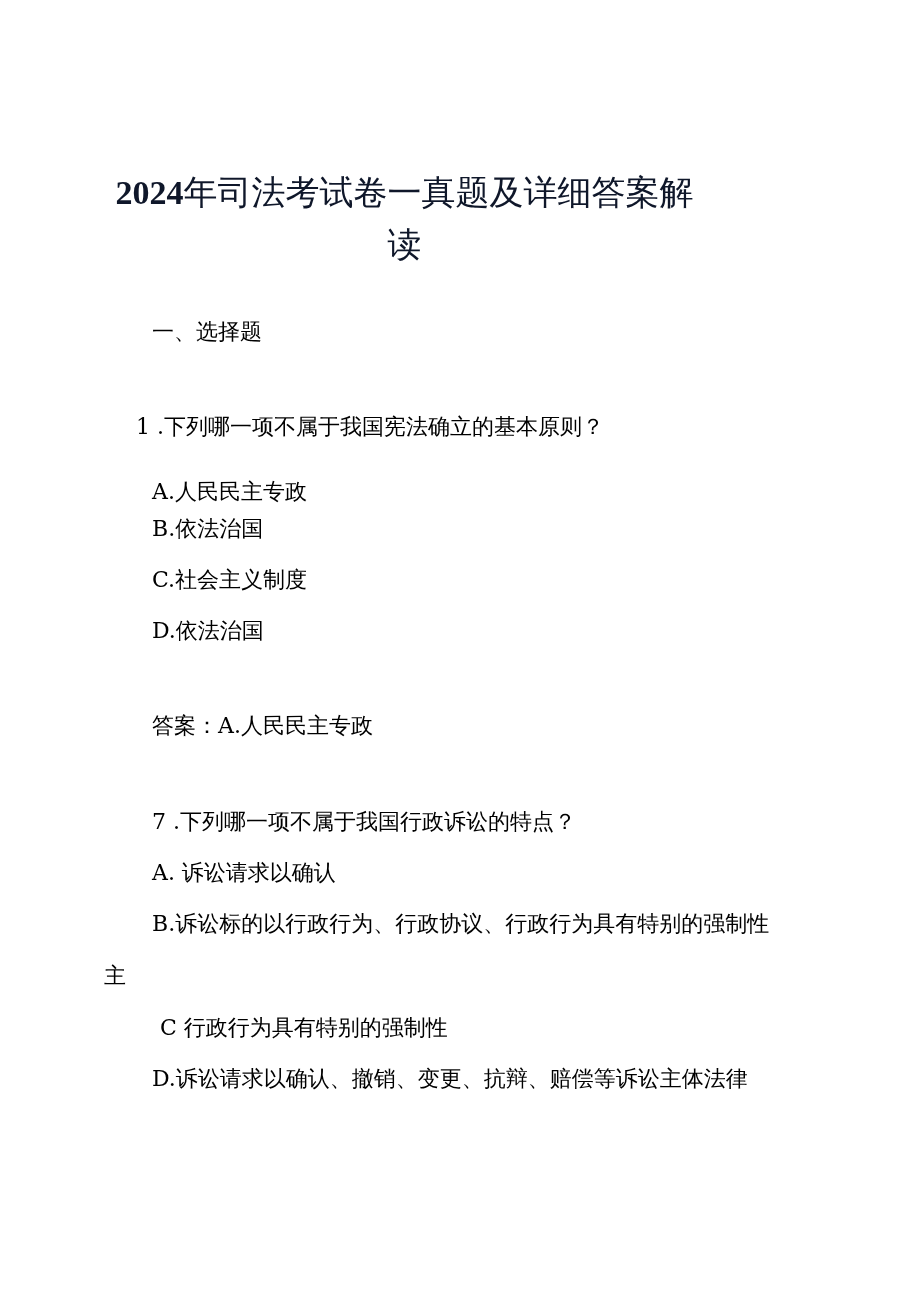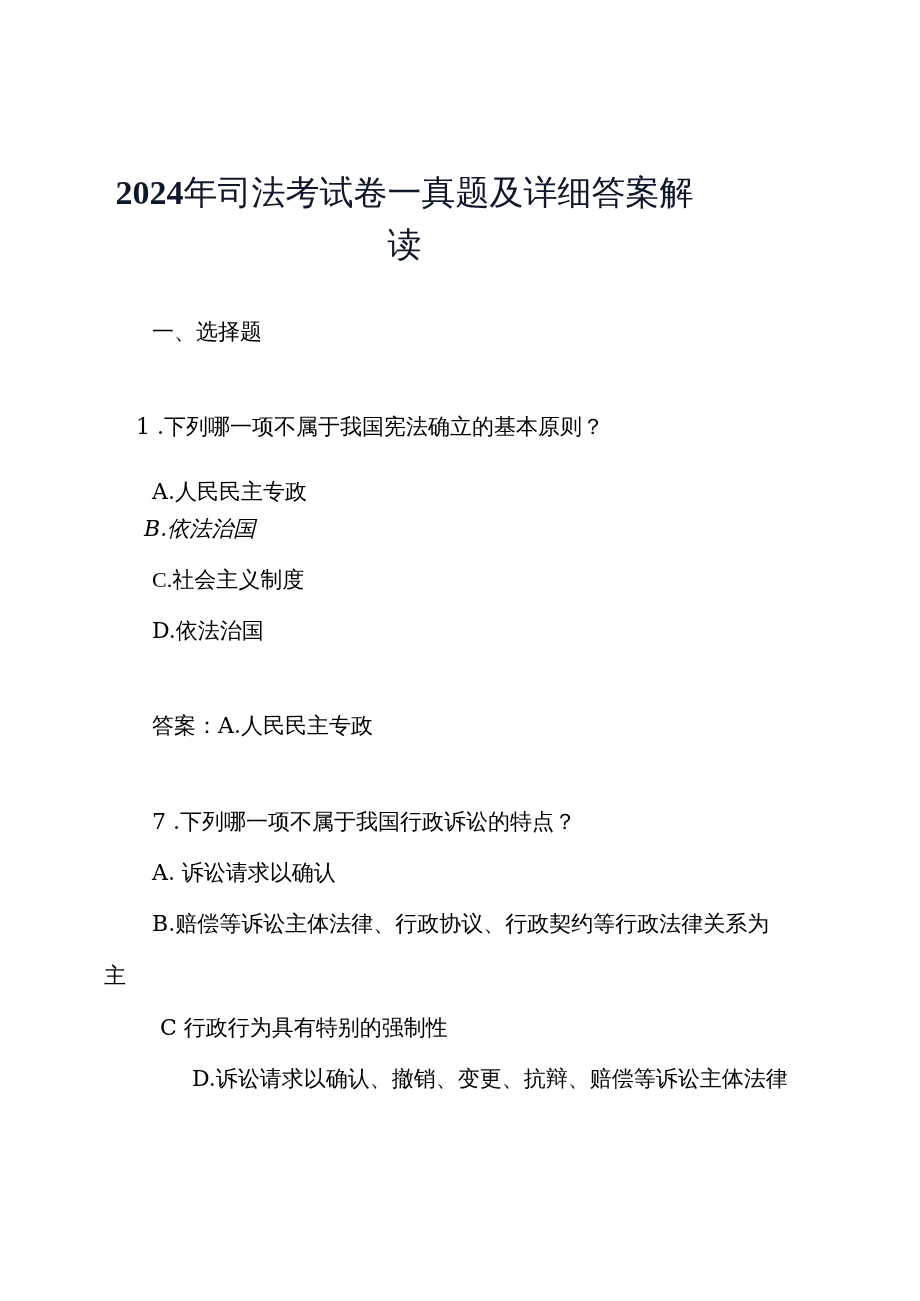--- a/index.html
+++ b/index.html
@@ -14,24 +14,24 @@
 <body>
 
 <div>
   <div class="title" style="top:170px;"><span class="num">2024</span><span>年司法考试卷一真题及详细答案解</span></div>
   <div class="title" style="top:222px;">读</div>
 
   <div class="line" style="left:152px; top:321px;">一、选择题</div>
 
   <div class="line" style="left:136px; top:416px;">1 .下列哪一项不属于我国宪法确立的基本原则？</div>
   <div class="line" style="left:152px; top:449px;margin-top:32px;">A.人民民主专政</div>
-  <div class="line" style="left:144px; top:518px;font-style:italic;">B.依法治国</div>
-  <div class="line" style="left:152px; top:569px;font-family:Liberation Serif, serif;">C.社会主义制度</div>
+  <div class="line" style="left:152px; top:518px;">B.依法治国</div>
+  <div class="line" style="left:152px; top:569px;">C.社会主义制度</div>
   <div class="line" style="left:152px; top:620px;">D.依法治国</div>
   <div class="line" style="left:152px; top:715px;text-align:center;">答案：A.人民民主专政</div>
 
   <div class="line" style="left:152px; top:811px;">7  .下列哪一项不属于我国行政诉讼的特点？</div>
   <div class="line" style="left:152px; top:862px;">A. 诉讼请求以确认</div>
-  <div class="line" style="left:152px; top:913px;">B.赔偿等诉讼主体法律、行政协议、行政契约等行政法律关系为</div>
+  <div class="line" style="left:152px; top:913px;">B.诉讼标的以行政行为、行政协议、行政行为具有特别的强制性</div>
   <div class="line" style="left:104px; top:965px;">主</div>
   <div class="line" style="left:160px; top:1017px;">C 行政行为具有特别的强制性</div>
-  <div class="line" style="left:152px; top:1068px;margin-left:40px;">D.诉讼请求以确认、撤销、变更、抗辩、赔偿等诉讼主体法律</div>
+  <div class="line" style="left:152px; top:1068px;">D.诉讼请求以确认、撤销、变更、抗辩、赔偿等诉讼主体法律</div>
 </div>
 
 </body></html>

